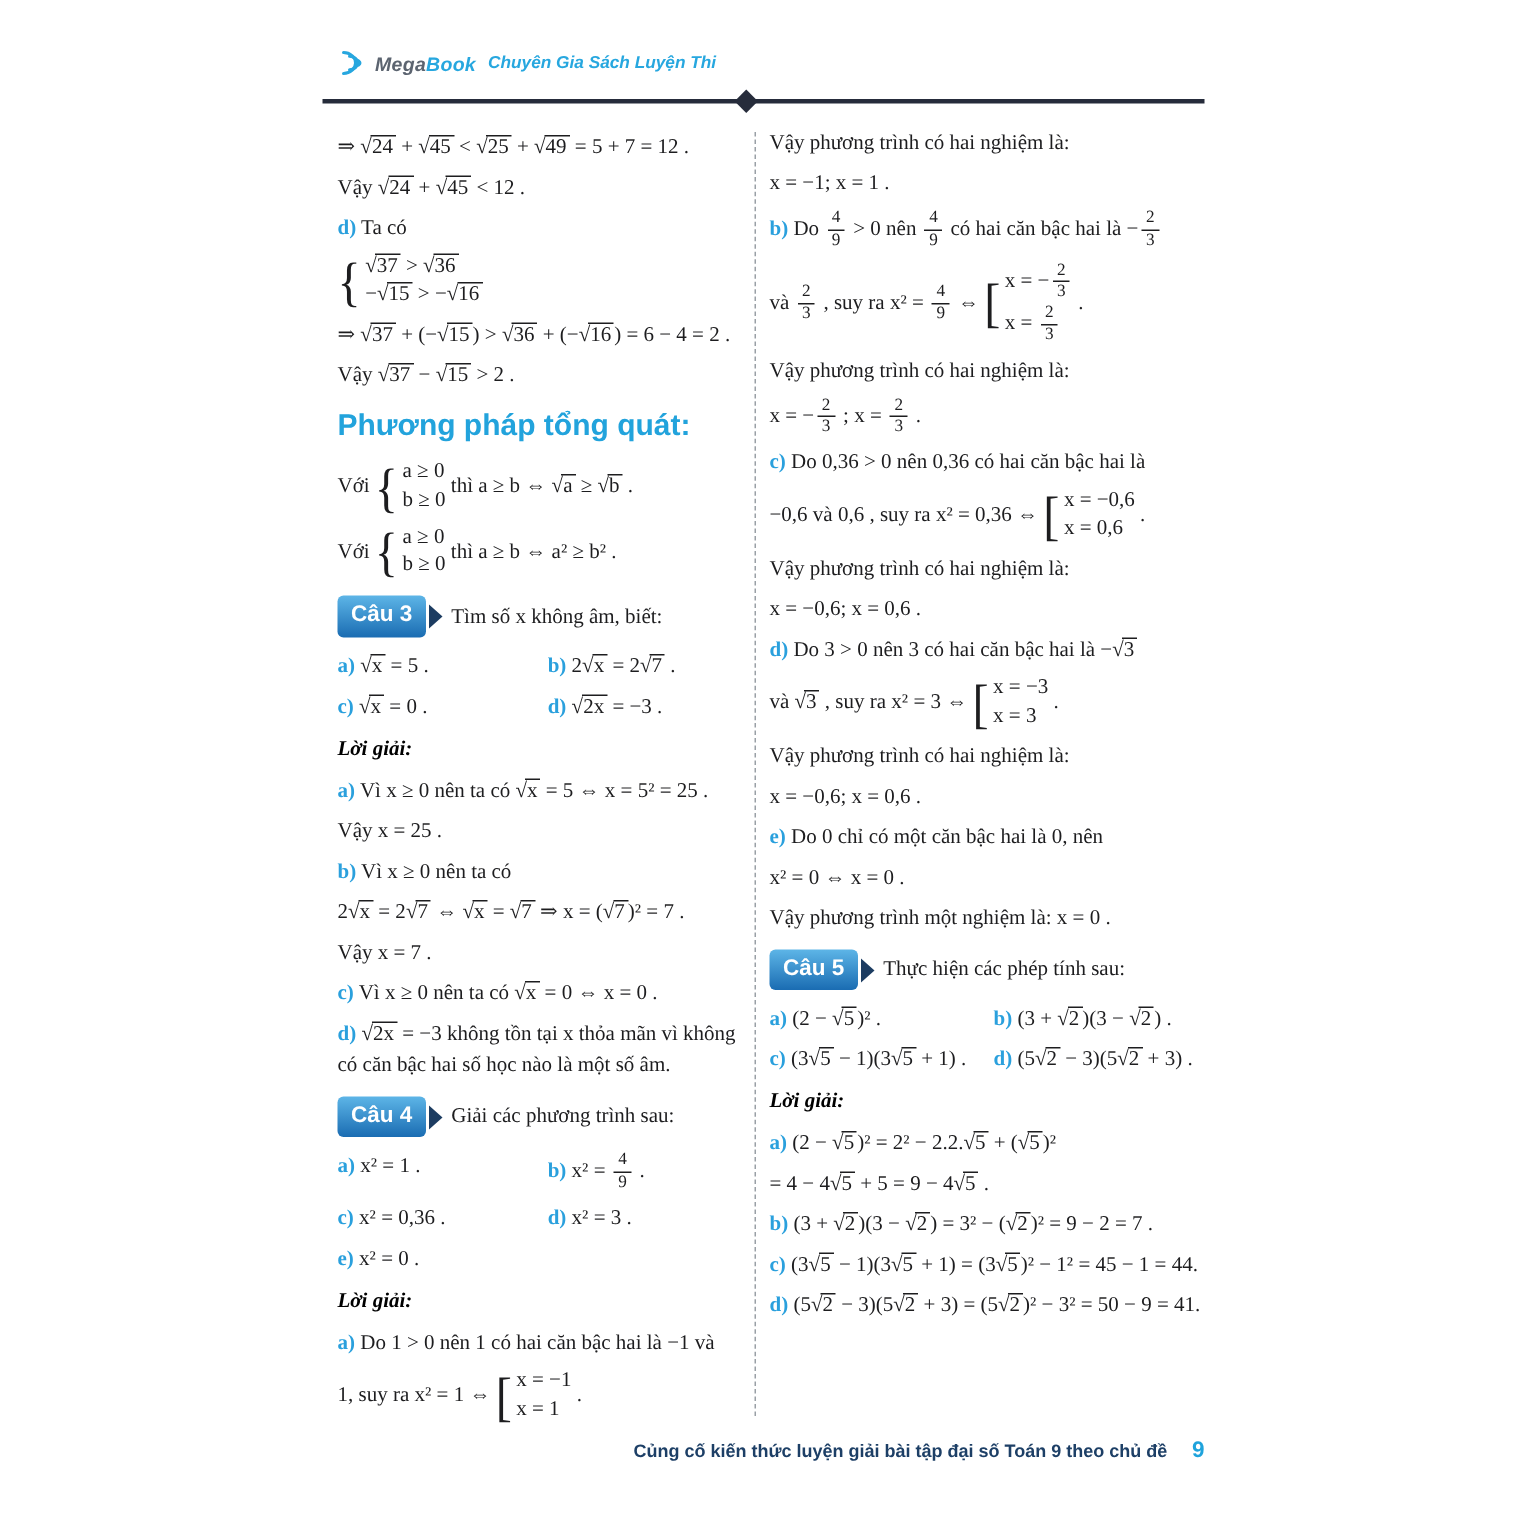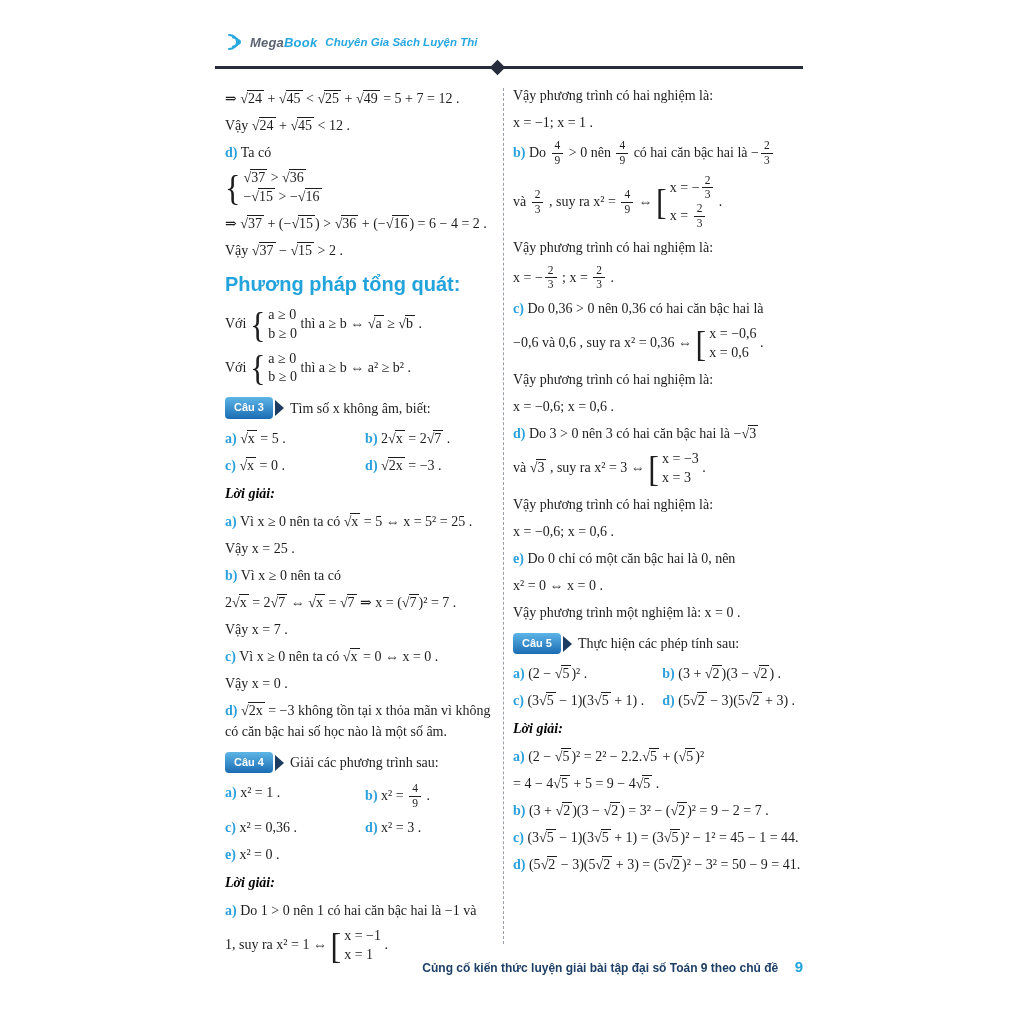--- a/index.html
+++ b/index.html
@@ -28,21 +28,21 @@
   .row { margin-bottom:6px; }
 
   .mk { color:#2aa0dd; font-weight:bold; }
   .row.head { color:#22a3dc; font-weight:bold; font-family:"Liberation Sans","DejaVu Sans",sans-serif;
               font-size:20px; margin:8px 0 7px; }
   .row.sol  { font-weight:bold; font-style:italic; color:#000000; font-size:14px; margin:7px 0; }
 
   .row.badge-row { display:flex; align-items:center; margin:10px 0 9px; }
   .qbadge { background:linear-gradient(180deg,#5db5e7,#1a6cb2); color:#fff;
             font-family:"Liberation Sans","DejaVu Sans",sans-serif; font-weight:bold;
-            font-size:11px; padding:2px 9px 3px; border-radius:4px; white-space:nowrap; }
+            font-size:15px; padding:2px 9px 3px; border-radius:4px; white-space:nowrap; }
   .qarrow { width:0; height:0; border-top:8px solid transparent; border-bottom:8px solid transparent;
             border-left:9px solid #1c3c61; margin-left:2px; flex:0 0 auto; }
   .qtitle { margin-left:6px; }
 
   .row.pair { display:flex;gap:15px; }
   .pair .opt:first-child { flex:0 0 46%; }
   .pair .opt:last-child  { flex:1; }
 
   
   .sq  { white-space:nowrap; }
@@ -125,21 +125,20 @@
         <span class="opt"><span class="mk">c)</span> <span class="sq"><span class="sqs">√</span><span class="sqr">x</span></span> = 0 .</span>
         <span class="opt"><span class="mk">d)</span> <span class="sq"><span class="sqs">√</span><span class="sqr">2x</span></span> = −3 .</span>
       </div>
       <div class="row sol">Lời giải:</div>
       <div class="row lead"><span class="mk">a)</span> Vì x ≥ 0 nên ta có <span class="sq"><span class="sqs">√</span><span class="sqr">x</span></span> = 5 ⇔ x = 5² = 25 .</div>
       <div class="row math">Vậy x = 25 .</div>
       <div class="row lead"><span class="mk">b)</span> Vì x ≥ 0 nên ta có</div>
       <div class="row math">2<span class="sq"><span class="sqs">√</span><span class="sqr">x</span></span> = 2<span class="sq"><span class="sqs">√</span><span class="sqr">7</span></span> ⇔ <span class="sq"><span class="sqs">√</span><span class="sqr">x</span></span> = <span class="sq"><span class="sqs">√</span><span class="sqr">7</span></span> ⇒ x = (<span class="sq"><span class="sqs">√</span><span class="sqr">7</span></span>)² = 7 .</div>
       <div class="row math">Vậy x = 7 .</div>
       <div class="row lead"><span class="mk">c)</span> Vì x ≥ 0 nên ta có <span class="sq"><span class="sqs">√</span><span class="sqr">x</span></span> = 0 ⇔ x = 0 .</div>
-      <div class="row math">Vậy x = 0 .</div>
       <div class="row lead"><span class="mk">d)</span> <span class="sq"><span class="sqs">√</span><span class="sqr">2x</span></span> = −3 không tồn tại x thỏa mãn vì không có căn bậc hai số học nào là một số âm.</div>
       <div class="row badge-row">
         <span class="qbadge">Câu 4</span>
         <span class="qarrow"></span>
         <span class="qtitle">Giải các phương trình sau:</span>
       </div>
       <div class="row pair">
         <span class="opt"><span class="mk">a)</span> x² = 1 .</span>
         <span class="opt"><span class="mk">b)</span> x² = <span class="fr">
             <span class="fn">4</span>

